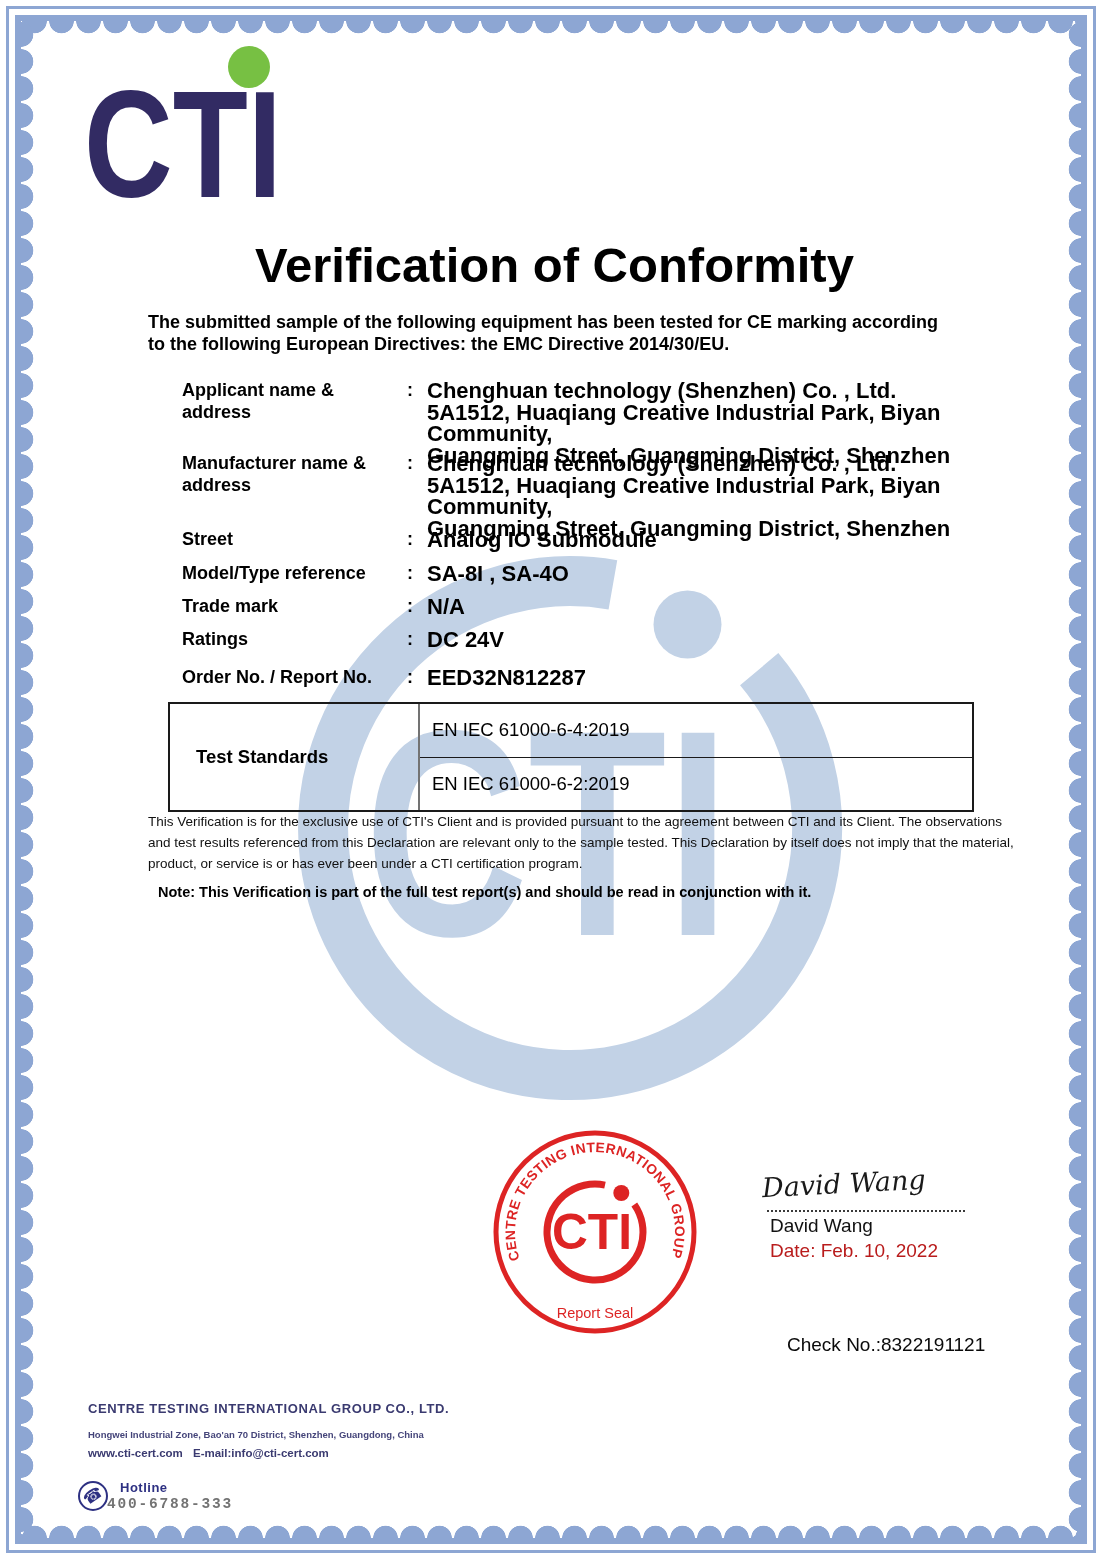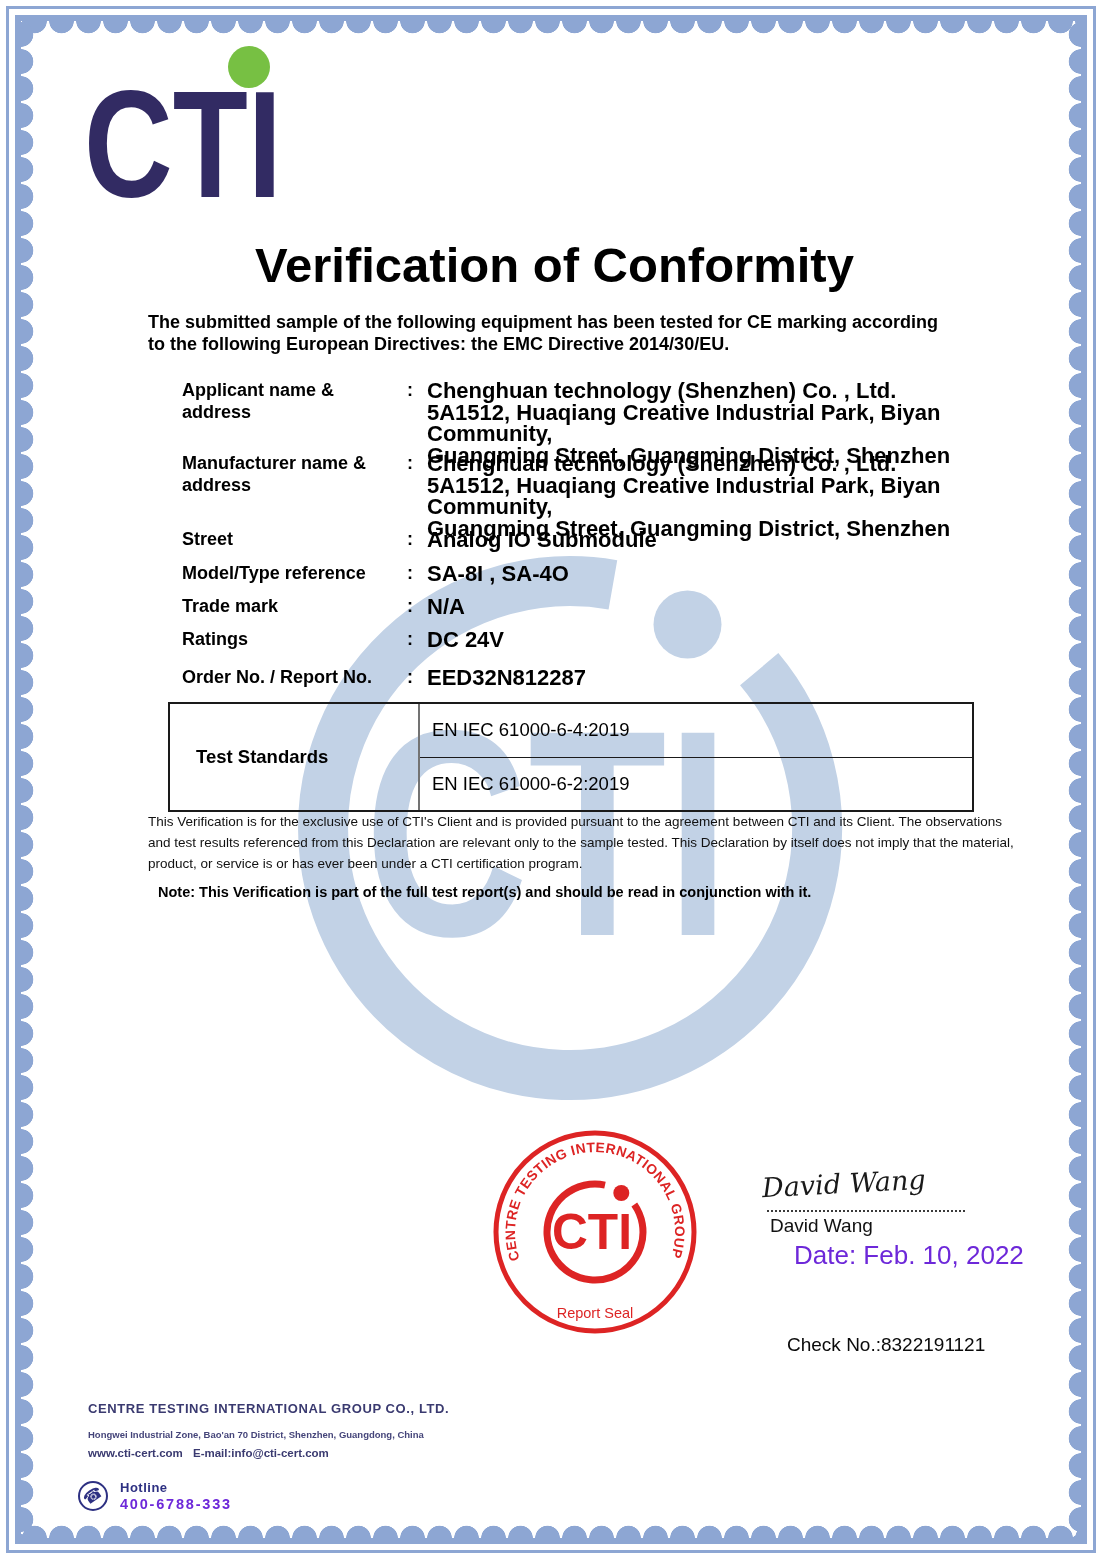--- a/index.html
+++ b/index.html
@@ -46,32 +46,32 @@
   .ts-row + .ts-row{border-top:1.5px solid #1a1a1a;}
 
   .disclaimer{position:absolute;left:148px;top:811px;width:866px;font-size:13.5px;line-height:21px;color:#111;}
   .note{position:absolute;left:158px;top:884px;width:860px;font-size:14.5px;font-weight:bold;}
 
   .seal{position:absolute;left:490px;top:1127px;width:210px;height:210px;}
 
   .sig-hand{position:absolute;left:762px;top:1168px;font-family:"DejaVu Serif","Liberation Serif",serif;font-style:italic;font-size:27px;color:#1a1a1a;transform:rotate(-3deg);white-space:nowrap;}
   .sig-dots{position:absolute;left:767px;top:1188px;width:198px;height:22px;border-bottom:2.5px dotted #3a3a3a;}
   .sig-name{position:absolute;left:770px;top:1215px;font-size:19px;color:#111;}
-  .sig-date{position:absolute;left:770px;top:1240px;font-size:26px;color:#6d28d9;margin-left:24px;}
+  .sig-date{position:absolute;left:770px;top:1240px;font-size:19px;color:#b91c1c;}
 
   .check-no{position:absolute;left:787px;top:1334px;font-size:19px;color:#0a0a0a;white-space:nowrap;}
 
   .ft-company{position:absolute;left:88px;top:1401px;font-size:13px;font-weight:bold;letter-spacing:.6px;color:#3a3a70;white-space:nowrap;}
   .ft-address{position:absolute;left:88px;top:1429px;font-size:9.5px;font-weight:bold;color:#45457a;white-space:nowrap;}
   .ft-web{position:absolute;left:88px;top:1447px;font-size:11.5px;font-weight:bold;color:#3a3a70;white-space:nowrap;}
   .ft-email{position:absolute;left:193px;top:1447px;font-size:11.5px;font-weight:bold;color:#3a3a70;white-space:nowrap;}
   .hotline-icon{position:absolute;left:78px;top:1481px;width:30px;height:30px;border:2.5px solid #2d3082;border-radius:50%;display:flex;align-items:center;justify-content:center;box-sizing:border-box;}
   .hotline-icon span{font-size:16px;color:#2d3082;transform:rotate(-35deg);line-height:1;}
   .ft-hotline-label{position:absolute;left:120px;top:1480px;font-size:13px;font-weight:bold;letter-spacing:.5px;color:#2d3082;}
-  .ft-hotline-number{position:absolute;left:120px;top:1496px;font-size:14.5px;font-weight:bold;letter-spacing:1.8px;color:#6d28d9;}
+  .ft-hotline-number{position:absolute;left:107px;top:1496px;font-size:14.5px;font-weight:bold;letter-spacing:1.8px;color:#737373;font-family:Liberation Mono, monospace;}
 </style>
 </head>
 <body>
 
 <div class="page">
 
   <div class="b-line-outer"></div>
   <div class="b-line-band"></div>
   <div class="scallop top"></div>
   <div class="scallop bottom"></div>

